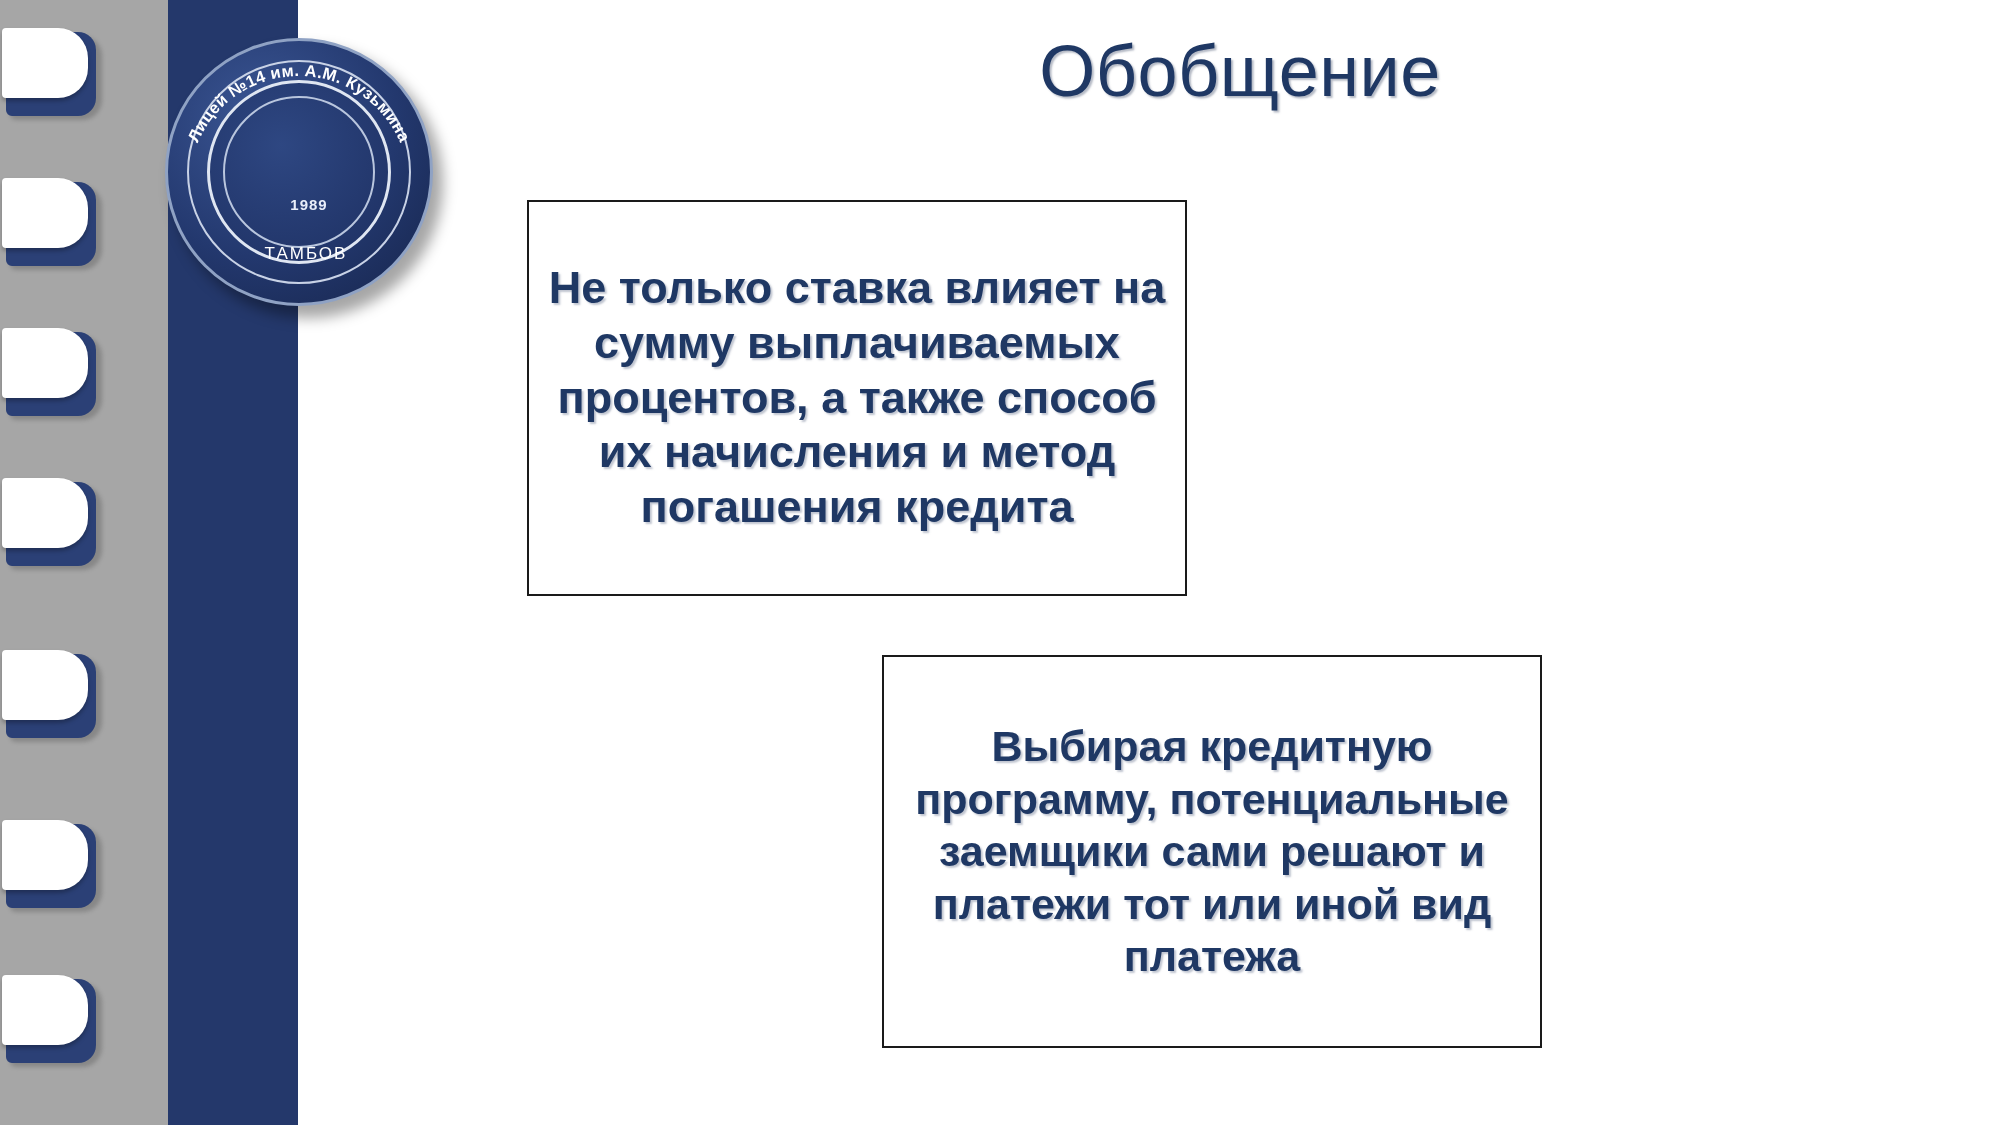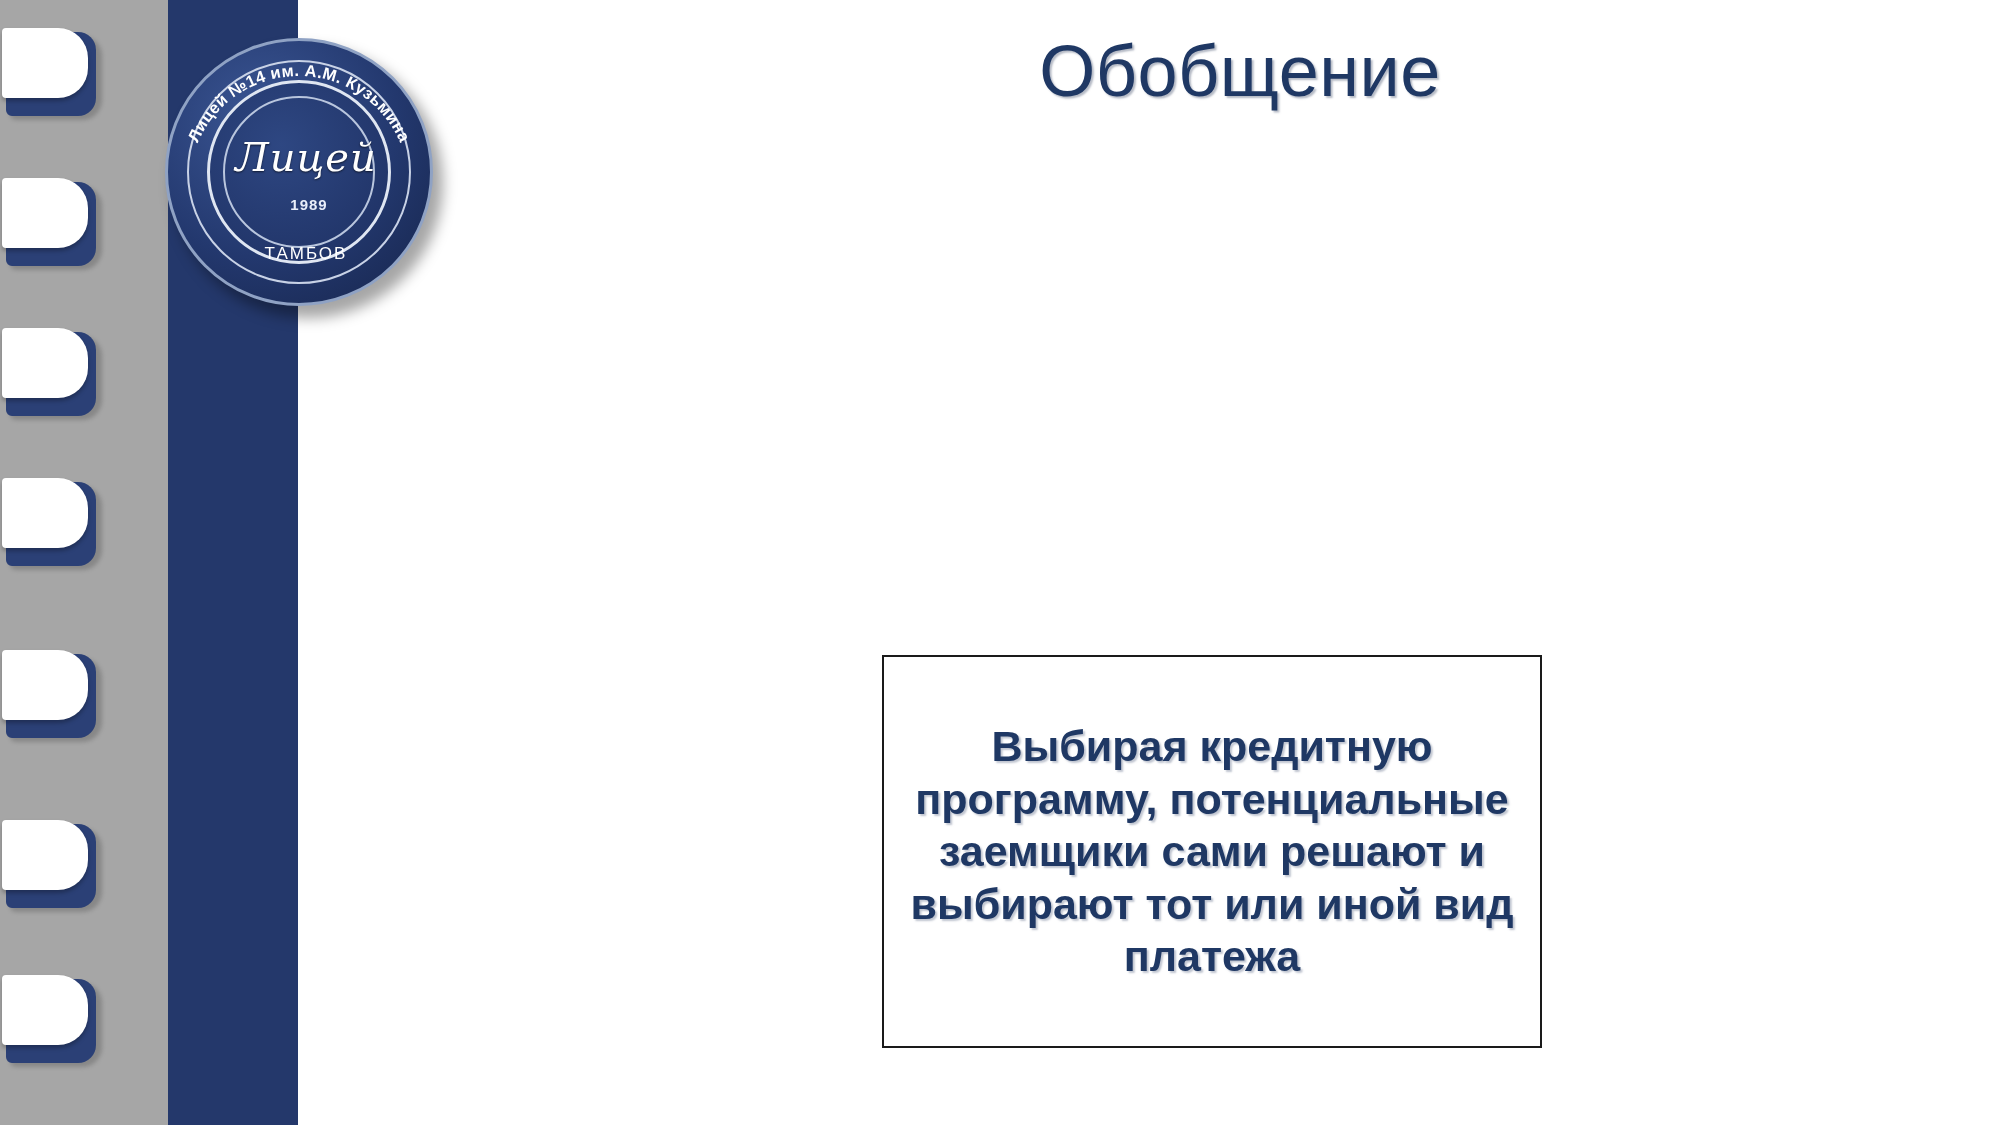--- a/index.html
+++ b/index.html
@@ -265,26 +265,28 @@
     <div class="em-ring3"></div>
     <div class="em-inner"></div>
     <svg class="em-arc" viewBox="0 0 268 268">
       <defs>
         <path id="arcpath" d="M 24,148 A 110,110 0 0 1 244,148" fill="none"></path>
       </defs>
       <text>
         <textPath href="#arcpath" startOffset="50%" text-anchor="middle">Лицей №14 им. А.М. Кузьмина</textPath>
       </text>
     </svg>
-    <div class="em-script">Лицей</div>
     <div class="em-year">1989</div>
     <div class="em-city">ТАМБОВ</div>
   </div>
 
   <div class="title">Обобщение</div>
 
+  <div class="tbox" id="box-left">
+    <p>Не только ставка влияет на сумму выплачиваемых процентов, а также способ их начисления и метод погашения кредита</p>
+  </div>
 
 
   <div class="tbox" id="box-bottom">
-    <p>Выбирая кредитную программу, потенциальные заемщики сами решают и выбирают тот или иной вид платежа</p>
+    <p>Выбирая кредитную программу, потенциальные заемщики сами решают и платежи тот или иной вид платежа</p>
   </div>
 
 </div>
 
 </body></html>

